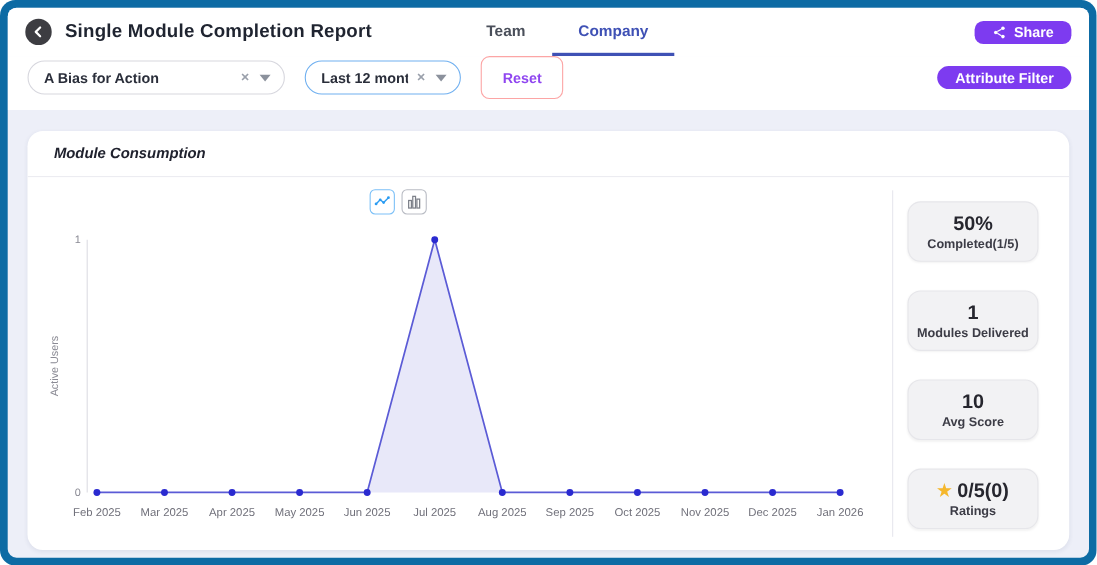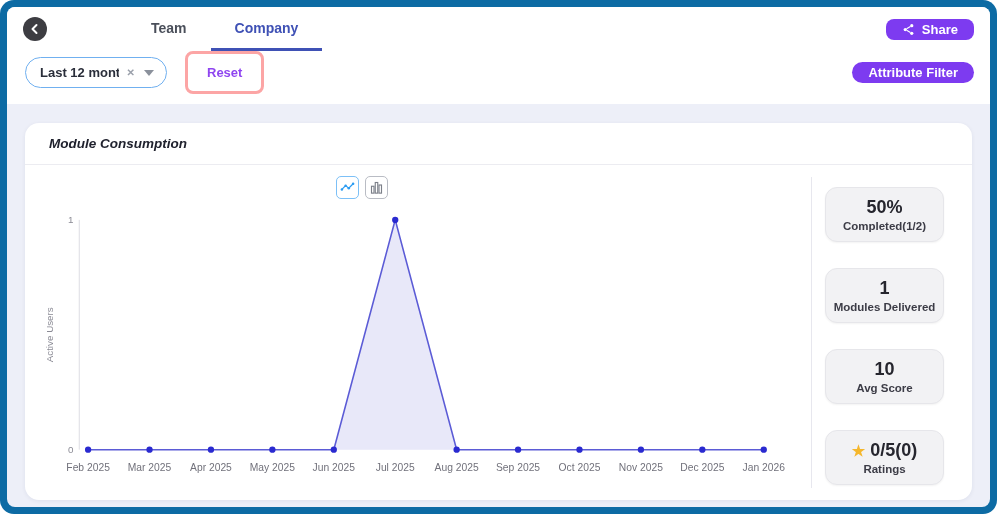--- a/index.html
+++ b/index.html
@@ -70,21 +70,21 @@
   .select.period { width:142px; border-color:#70b0f0; }
   .select .value { flex:1; white-space:nowrap; overflow:hidden; }
   .clear-x { color:#9aa0ab; font-size:10px; margin:0 9px 0 8px; cursor:pointer; }
   .clear-x::before { content:"✕"; }
   .caret {
     width:0; height:0; border-left:5px solid transparent;
     border-right:5px solid transparent; border-top:6px solid #8b919c;
     cursor:pointer;
   }
   .reset-btn {
-    background:#fff; border:3px solid #fca5a5; color:#8f45f0;
+    background:#fff; border:1px solid #fca5a5; color:#8f45f0;
     border-radius:8px; font-size:13px; font-weight:700;
     padding:11px 19px; cursor:pointer;
     font-family:"Liberation Sans", sans-serif;
   }
   .attr-btn { margin-left:auto;border-radius:15px; }
 
   
   .body { flex:1; padding:19px 18px 7px 18px; }
   .card {
     background:#fff; height:100%;
@@ -136,37 +136,43 @@
 
 <div class="frame">
   <div class="window">
 
     <div class="topbar">
       <div class="back-btn">
         <svg width="12" height="12" viewBox="0 0 12 12">
           <polyline points="7.5,2 3.5,6 7.5,10" fill="none" stroke="#ffffff" stroke-width="2" stroke-linecap="round" stroke-linejoin="round"></polyline>
         </svg>
       </div>
+      <div class="page-title">Single Module Completion Report</div>
       <div class="tabs">
         <div class="tab">Team</div>
         <div class="tab active">Company</div>
       </div>
       <button class="btn-purple share-btn">
         <svg width="13" height="13" viewBox="0 0 24 24">
           <circle cx="18" cy="5" r="3" fill="#fff"></circle>
             <circle cx="6" cy="12" r="3" fill="#fff"></circle>
             <circle cx="18" cy="19" r="3" fill="#fff"></circle>
           <line x1="8.5" y1="10.5" x2="15.5" y2="6.5" stroke="#fff" stroke-width="2"></line>
           <line x1="8.5" y1="13.5" x2="15.5" y2="17.5" stroke="#fff" stroke-width="2"></line>
         </svg>
         <span>Share</span>
       </button>
     </div>
 
     <div class="filterbar">
+      <div class="select module">
+        <span class="value">A Bias for Action</span>
+        <span class="clear-x"></span>
+        <span class="caret"></span>
+      </div>
       <div class="select period">
         <span class="value">Last 12 months</span>
         <span class="clear-x"></span>
         <span class="caret"></span>
       </div>
       <button class="reset-btn">Reset</button>
       <button class="btn-purple attr-btn">
         <span>Attribute Filter</span>
       </button>
     </div>
@@ -231,21 +237,21 @@
                   <text x="738" y="272" text-anchor="middle" fill="#71717b" font-size="10.5" font-family="Liberation Sans, sans-serif">Jan 2026</text>
                 </svg>
             </div>
           </div>
 
           <div class="v-divider"></div>
 
           <div class="stats-col">
             <div class="stat-card">
               <div class="stat-value">50%</div>
-              <div class="stat-label">Completed(1/2)</div>
+              <div class="stat-label">Completed(1/5)</div>
             </div>
             <div class="stat-card">
               <div class="stat-value">1</div>
               <div class="stat-label">Modules Delivered</div>
             </div>
             <div class="stat-card">
               <div class="stat-value">10</div>
               <div class="stat-label">Avg Score</div>
             </div>
             <div class="stat-card">

